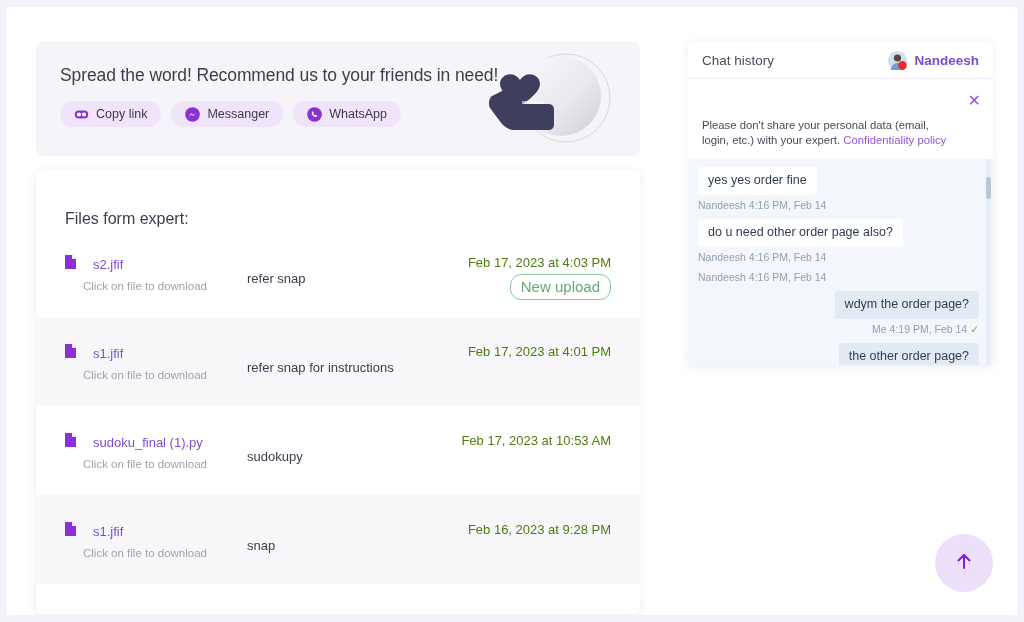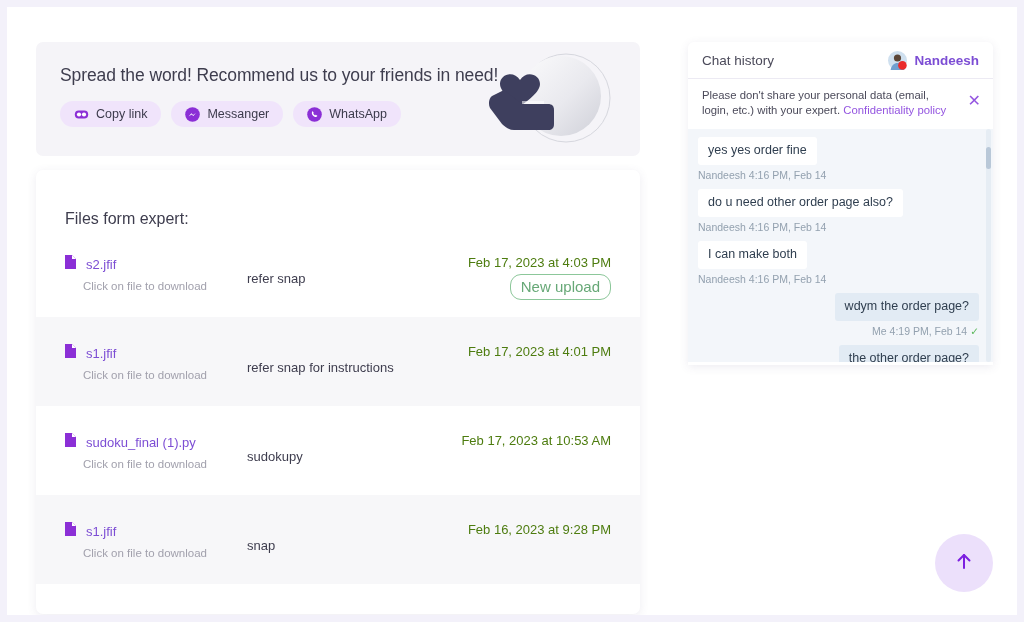--- a/index.html
+++ b/index.html
@@ -109,21 +109,21 @@
   }
   .file-row.alt { background: #f7f7f9; }
   .file-row:first-of-type { margin-top: 16px; }
 
   .file-name-wrap {
     position: absolute;
     left: 29px;
     top: 27px;
     display: flex;
     align-items: center;
-    gap: 10px;
+    gap: 17px;
   }
 
   .file-name {
     font-size: 13px;
     color: #7c4dd4;
     cursor: pointer;
     white-space: nowrap;
   }
 
   .file-hint {
@@ -214,20 +214,21 @@
   #privacy-notice {
     position: relative;
     padding: 9px 36px 10px 14px;
     background: #ffffff;
   }
 
   #privacy-text {
     font-size: 11.3px;
     line-height: 1.35;
     color: #4b4a5a;
+    margin-top: 30px;
   }
 
   #privacy-link {
     color: #9455e0;
     cursor: pointer;
   }
 
   #privacy-close {
     position: absolute;
     right: 12px;
@@ -463,21 +464,20 @@
         <div class="bubble">yes yes order fine</div>
         <div class="msg-meta">Nandeesh 4:16 PM, Feb 14</div>
       </div>
 
       <div class="msg-block in">
         <div class="bubble">do u need other order page also?</div>
         <div class="msg-meta">Nandeesh 4:16 PM, Feb 14</div>
       </div>
 
       <div class="msg-block in">
-        <div class="bubble">I can make both</div>
         <div class="msg-meta">Nandeesh 4:16 PM, Feb 14</div>
       </div>
 
       <div class="msg-block out">
         <div class="bubble">wdym the order page?</div>
         <div class="msg-meta"><span>Me 4:19 PM, Feb 14</span><span class="tick">✓</span></div>
       </div>
 
       <div class="msg-block out">
         <div class="bubble">the other order page?</div>

